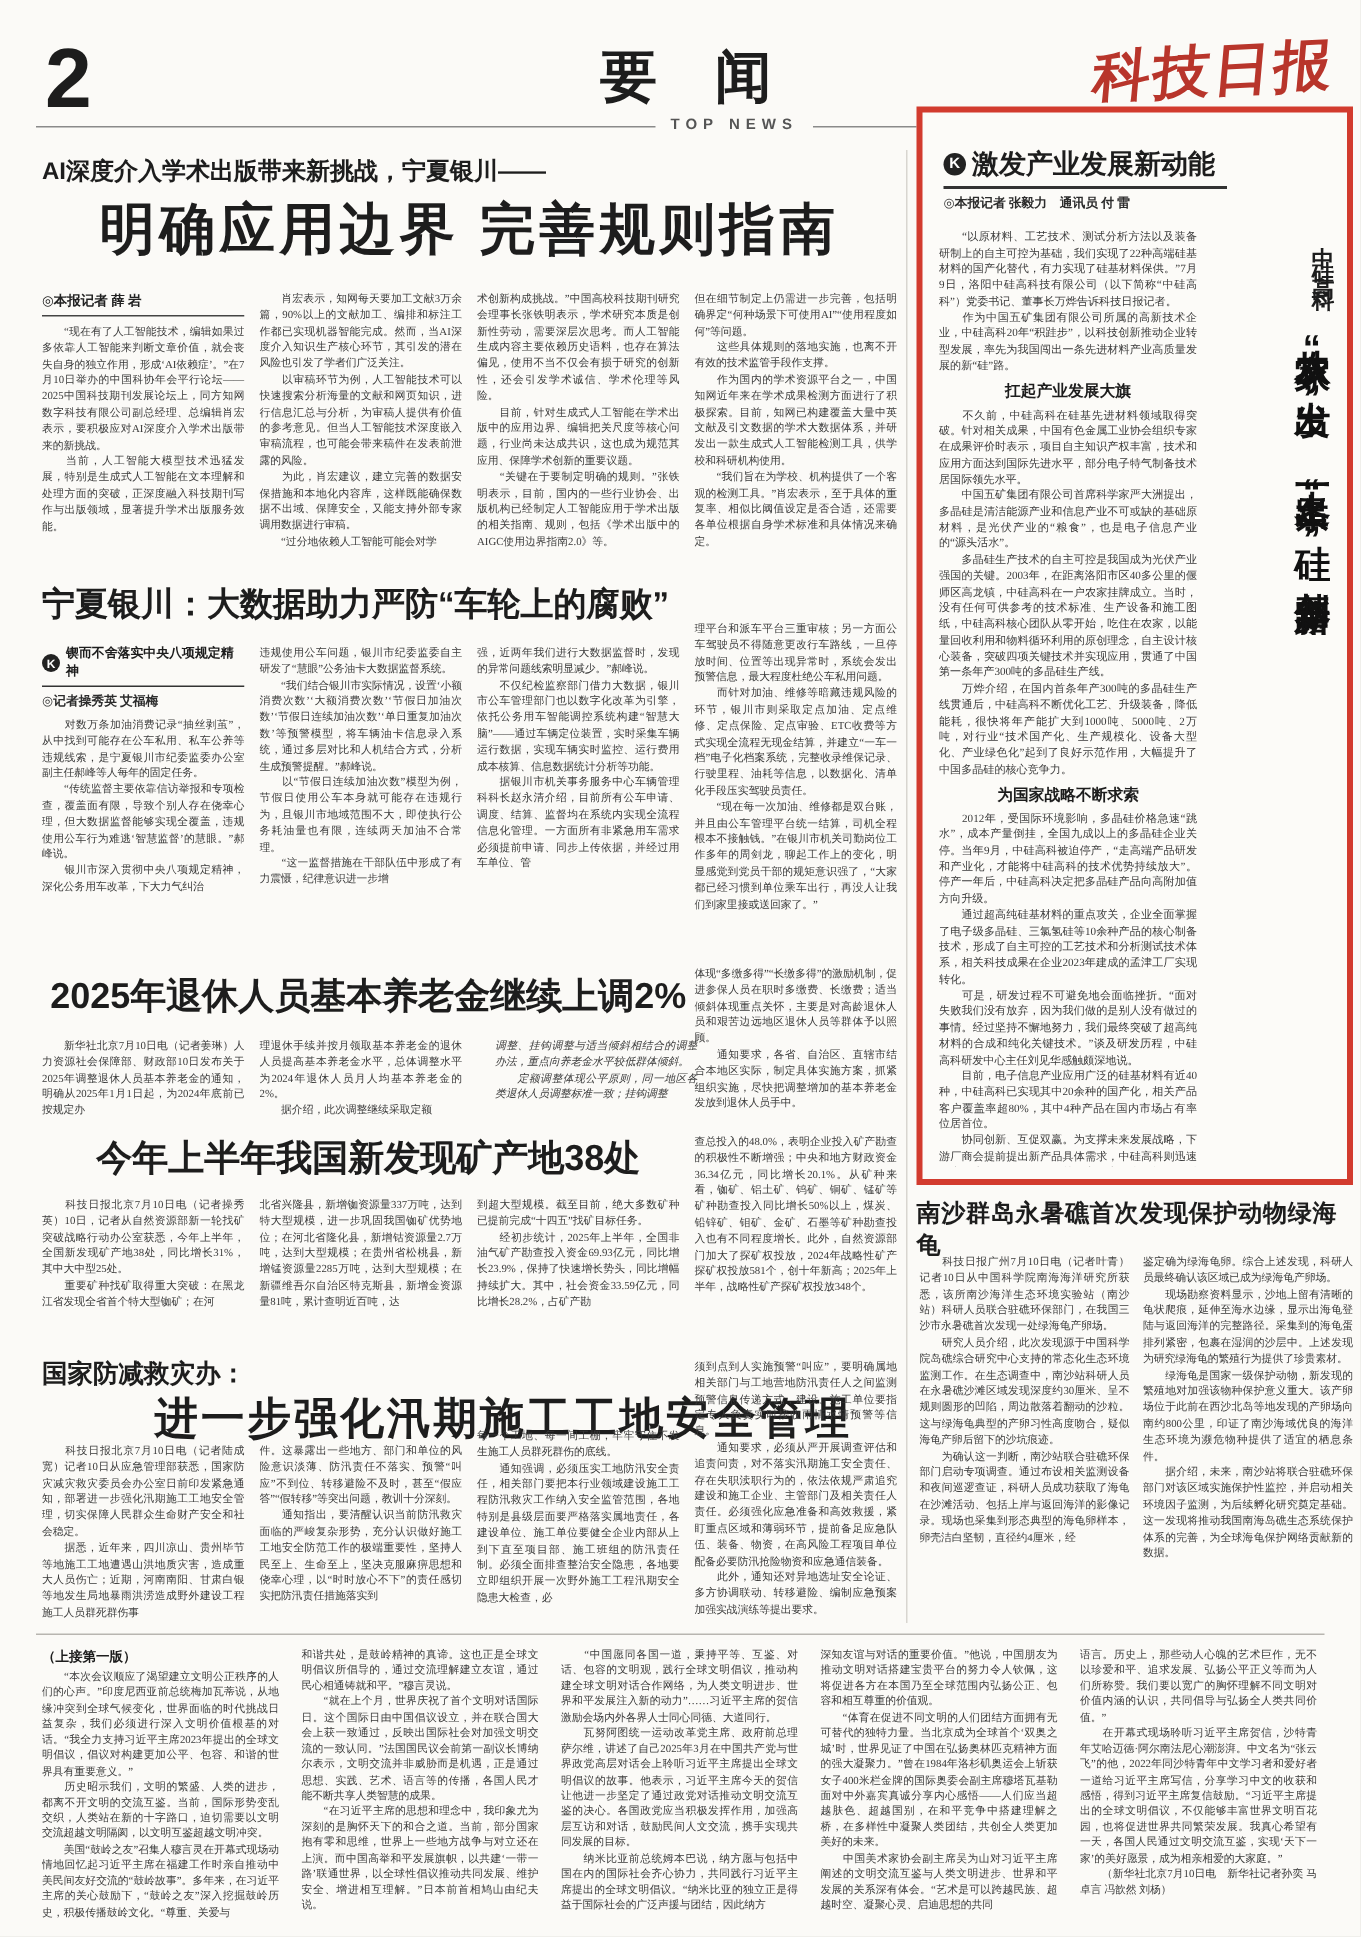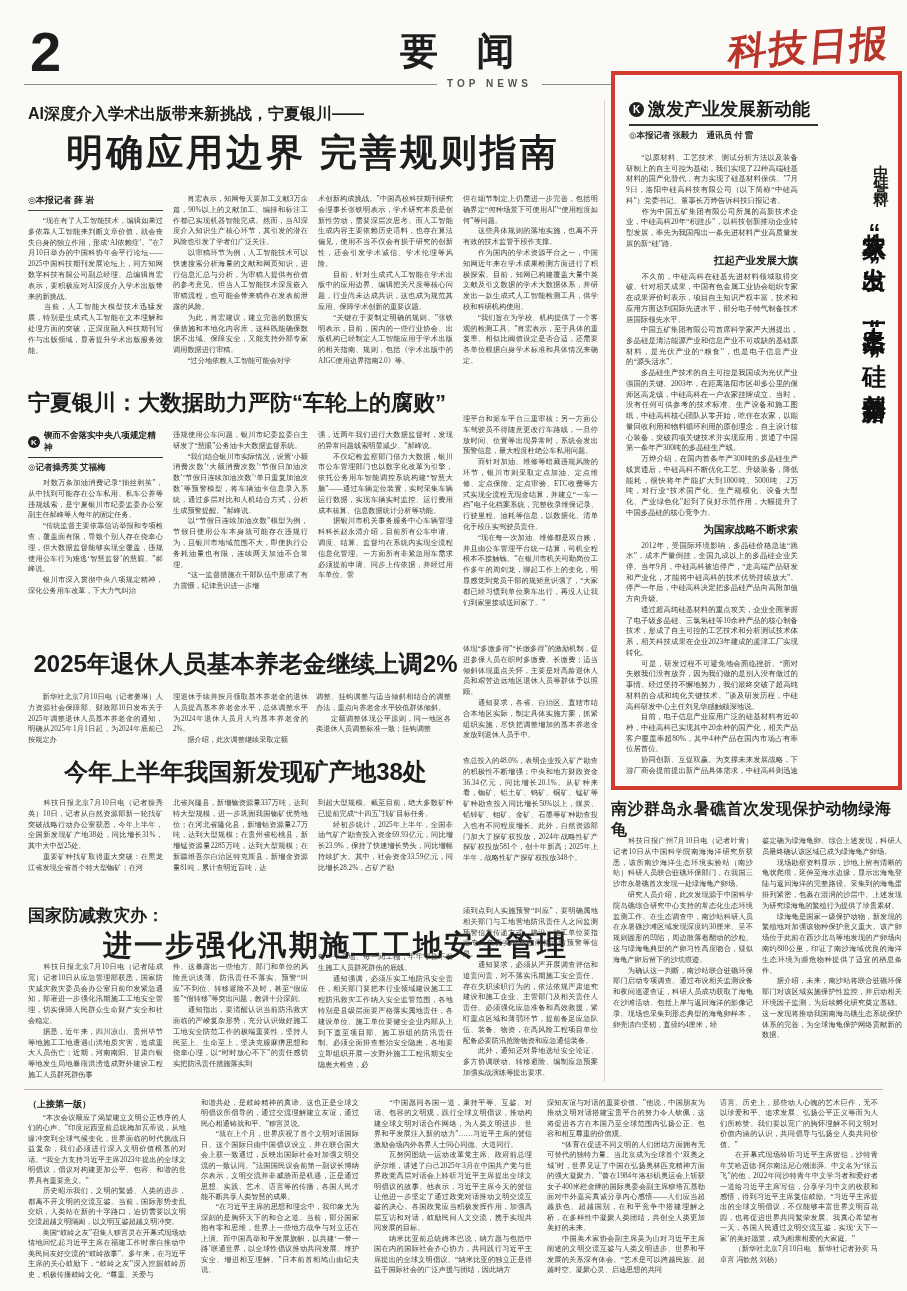--- a/index.html
+++ b/index.html
@@ -13,21 +13,21 @@
   .kicker-row{display:flex;align-items:center;gap:4px;border-bottom:1.5px solid #333;padding-bottom:3px;margin-bottom:4px;}
   .kicon{display:inline-flex;align-items:center;justify-content:center;width:12px;height:12px;border-radius:50%;
          background:#222;color:#fff;font-family:"Liberation Sans",sans-serif;font-weight:bold;font-size:8px;flex:0 0 auto;}
   .rule{position:absolute;background:#8a8a8a;height:1px;}
   .vline{position:absolute;background:#d8d5d0;width:1px;}
   .redbox{position:absolute;left:611px;top:71px;width:291px;height:719px;border:4px solid #d23b2e;background:#fcfbf8;box-sizing:border-box;}
   .vtitle{float:right;width:86px;height:452px;writing-mode:vertical-rl;text-orientation:upright;
           display:flex;justify-content:flex-start;margin-left:6px;}
   .vt-small{font-family:"Liberation Sans",sans-serif;font-weight:bold;font-size:15px;letter-spacing:9px;color:#1d1d1d;margin-left:6px;}
   .vt-big{font-family:"Liberation Sans",sans-serif;font-weight:bold;font-size:24px;letter-spacing:2px;color:#111;}
-  .subhead{font-family:"Liberation Sans",sans-serif;font-weight:bold;font-size:10.5px;text-align:right;color:#1d1d1d;margin:4px 0;}
+  .subhead{font-family:"Liberation Sans",sans-serif;font-weight:bold;font-size:10.5px;text-align:center;color:#1d1d1d;margin:4px 0;}
   .masthead{font-family:"Liberation Serif",serif;font-weight:bold;font-size:38px;color:#b8352b;
             transform:skewX(-8deg) rotate(-3deg);letter-spacing:2px;}
   .topnews-label{position:absolute;background:#fbfaf7;padding:0 10px;font-family:"Liberation Sans",sans-serif;
                  font-weight:bold;font-size:10px;letter-spacing:4px;color:#555;}
 </style>
 </head>
 <body>
 
 <div class="page">
 
@@ -77,21 +77,21 @@
 　　不仅纪检监察部门借力大数据，银川市公车管理部门也以数字化改革为引擎，依托公务用车智能调控系统构建“智慧大脑”——通过车辆定位装置，实时采集车辆运行数据，实现车辆实时监控、运行费用成本核算、信息数据统计分析等功能。
 　　据银川市机关事务服务中心车辆管理科科长赵永清介绍，目前所有公车申请、调度、结算、监督均在系统内实现全流程信息化管理。一方面所有非紧急用车需求必须提前申请、同步上传依据，并经过用车单位、管</div>
   <div class="col coltext" style="left:463px;top:414px;width:135px;height:216px;">理平台和派车平台三重审核；另一方面公车驾驶员不得随意更改行车路线，一旦停放时间、位置等出现异常时，系统会发出预警信息，最大程度杜绝公车私用问题。
 　　而针对加油、维修等暗藏违规风险的环节，银川市则采取定点加油、定点维修、定点保险、定点审验、ETC收费等方式实现全流程无现金结算，并建立“一车一档”电子化档案系统，完整收录维保记录、行驶里程、油耗等信息，以数据化、清单化手段压实驾驶员责任。
 　　“现在每一次加油、维修都是双台账，并且由公车管理平台统一结算，司机全程根本不接触钱。”在银川市机关司勤岗位工作多年的周剑龙，聊起工作上的变化，明显感觉到党员干部的规矩意识强了，“大家都已经习惯到单位乘车出行，再没人让我们到家里接或送回家了。”</div>
 
   <div class="abs hs" style="left:28px;top:648px;width:435px;font-size:24px;text-align:center;">2025年退休人员基本养老金继续上调2%</div>
   <div class="col coltext" style="left:28px;top:692px;width:135px;height:92px;">　　新华社北京7月10日电（记者姜琳）人力资源社会保障部、财政部10日发布关于2025年调整退休人员基本养老金的通知，明确从2025年1月1日起，为2024年底前已按规定办</div>
   <div class="col coltext" style="left:173px;top:692px;width:135px;height:92px;">理退休手续并按月领取基本养老金的退休人员提高基本养老金水平，总体调整水平为2024年退休人员月人均基本养老金的2%。
 　　据介绍，此次调整继续采取定额</div>
-  <div class="col coltext" style="left:316px;top:692px;width:135px;height:92px;">调整、挂钩调整与适当倾斜相结合的调整办法，重点向养老金水平较低群体倾斜。
+  <div class="col coltext" style="left:330px;top:692px;width:135px;height:92px;font-style:italic;">调整、挂钩调整与适当倾斜相结合的调整办法，重点向养老金水平较低群体倾斜。
 　　定额调整体现公平原则，同一地区各类退休人员调整标准一致；挂钩调整</div>
   <div class="col coltext" style="left:463px;top:644px;width:135px;height:140px;">体现“多缴多得”“长缴多得”的激励机制，促进参保人员在职时多缴费、长缴费；适当倾斜体现重点关怀，主要是对高龄退休人员和艰苦边远地区退休人员等群体予以照顾。
 　　通知要求，各省、自治区、直辖市结合本地区实际，制定具体实施方案，抓紧组织实施，尽快把调整增加的基本养老金发放到退休人员手中。</div>
 
   <div class="abs hs" style="left:28px;top:756px;width:435px;font-size:24px;text-align:center;">今年上半年我国新发现矿产地38处</div>
   <div class="col coltext" style="left:28px;top:798px;width:135px;height:102px;">　　科技日报北京7月10日电（记者操秀英）10日，记者从自然资源部新一轮找矿突破战略行动办公室获悉，今年上半年，全国新发现矿产地38处，同比增长31%，其中大中型25处。
 　　重要矿种找矿取得重大突破：在黑龙江省发现全省首个特大型铷矿；在河</div>
   <div class="col coltext" style="left:173px;top:798px;width:135px;height:102px;">北省兴隆县，新增铷资源量337万吨，达到特大型规模，进一步巩固我国铷矿优势地位；在河北省隆化县，新增钴资源量2.7万吨，达到大型规模；在贵州省松桃县，新增锰资源量2285万吨，达到大型规模；在新疆维吾尔自治区特克斯县，新增金资源量81吨，累计查明近百吨，达</div>
   <div class="col coltext" style="left:318px;top:798px;width:135px;height:102px;">到超大型规模。截至目前，绝大多数矿种已提前完成“十四五”找矿目标任务。
 　　经初步统计，2025年上半年，全国非油气矿产勘查投入资金69.93亿元，同比增长23.9%，保持了快速增长势头，同比增幅持续扩大。其中，社会资金33.59亿元，同比增长28.2%，占矿产勘</div>

